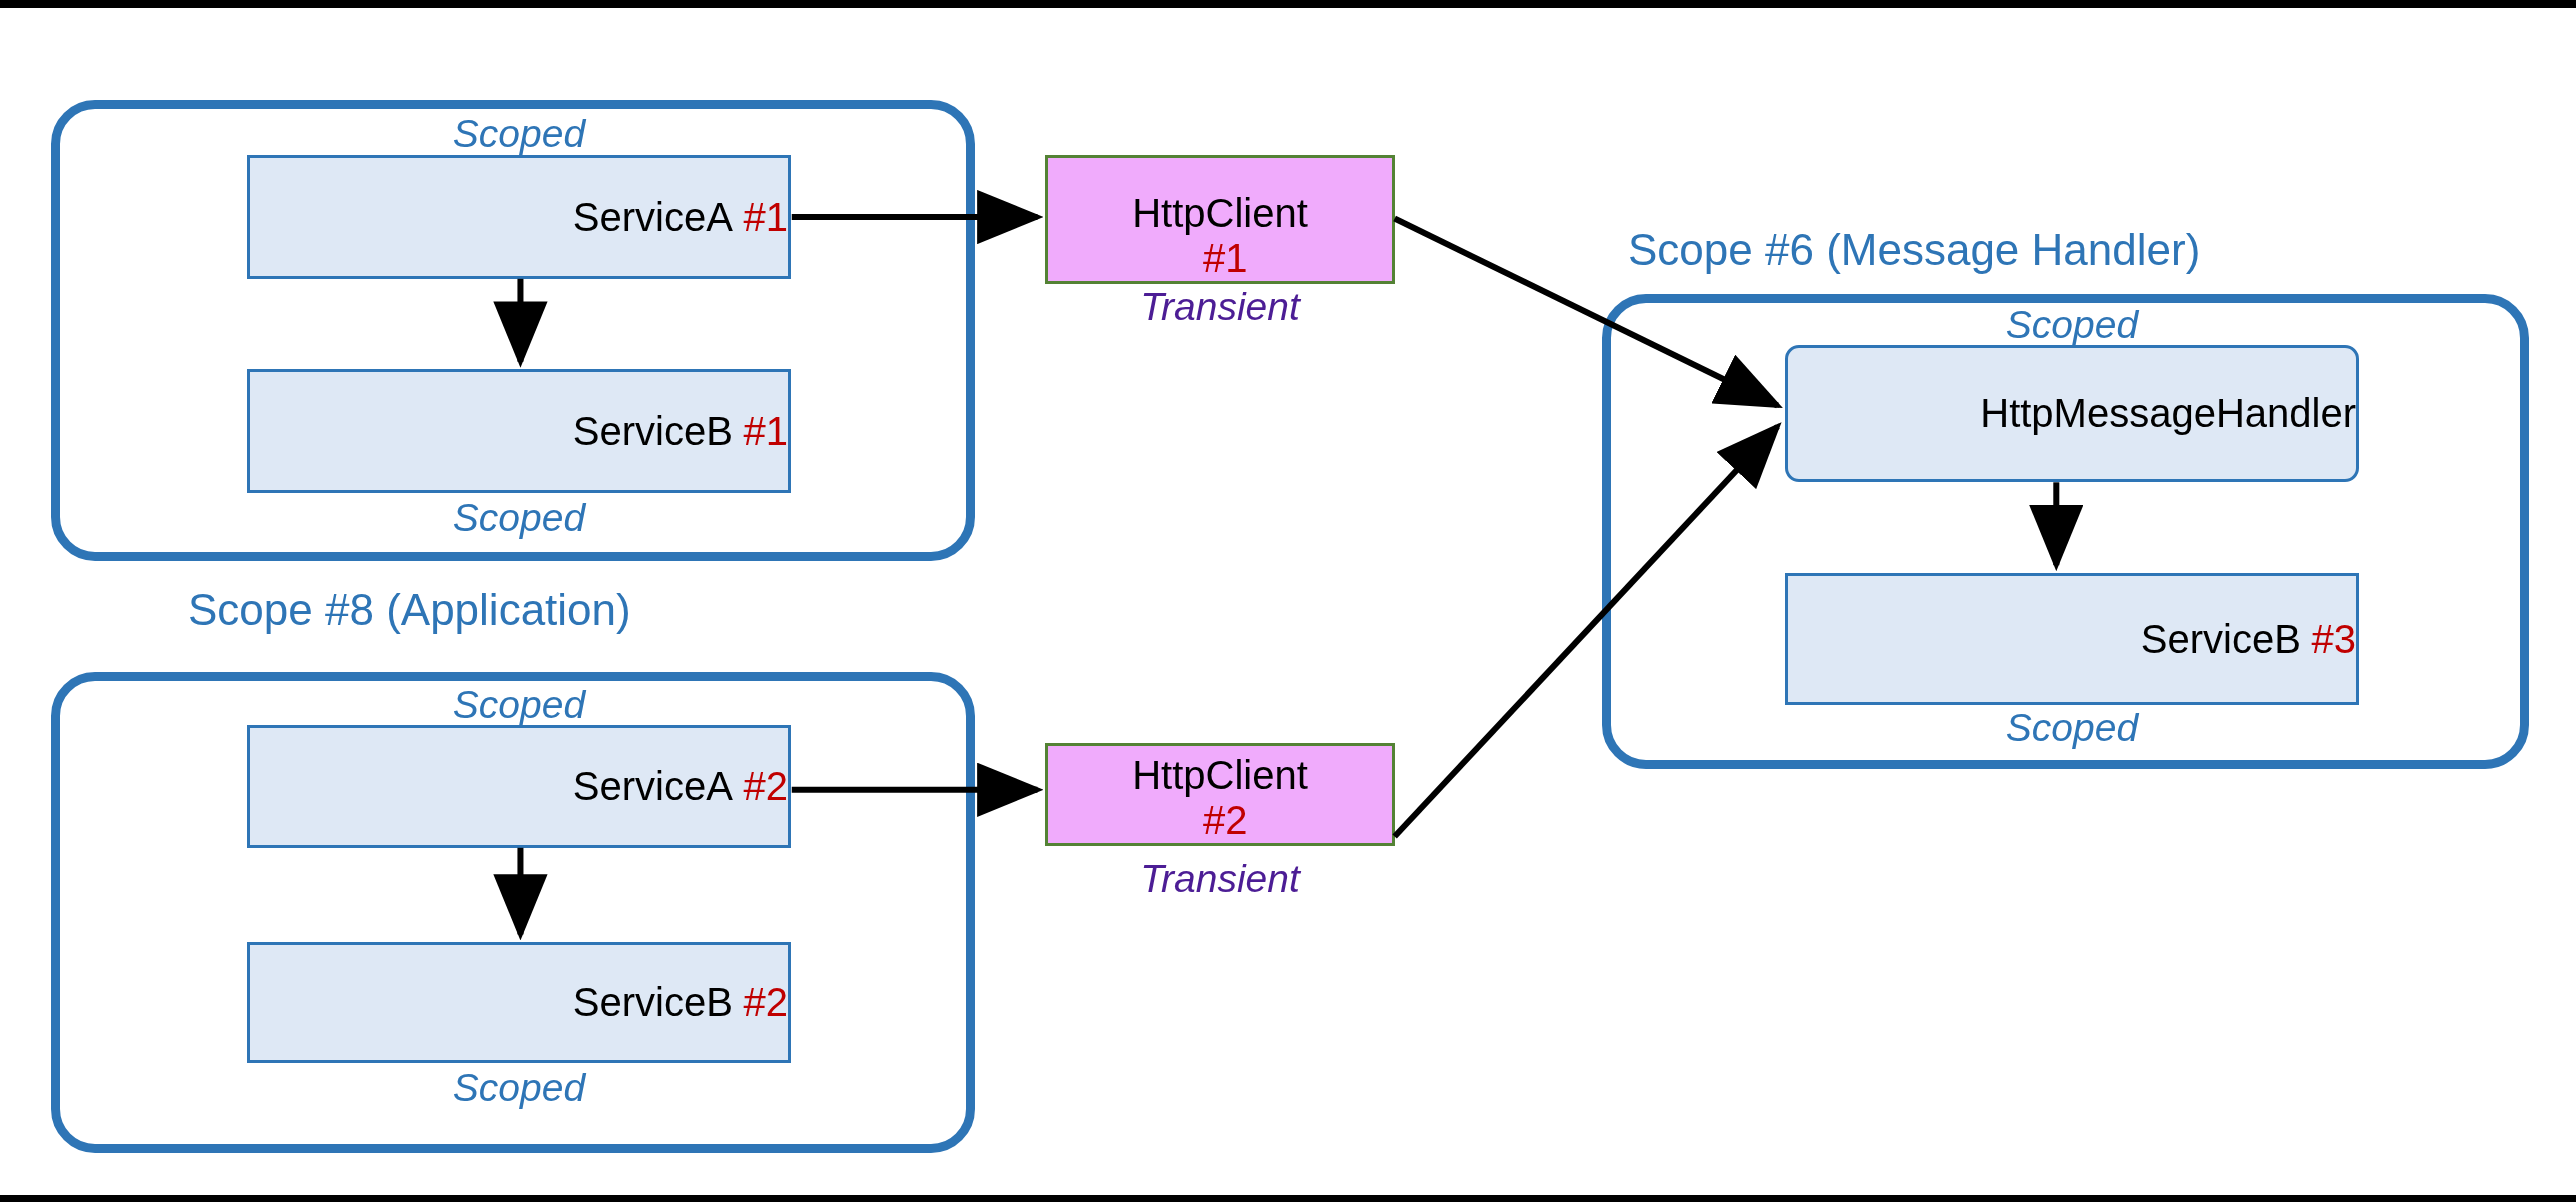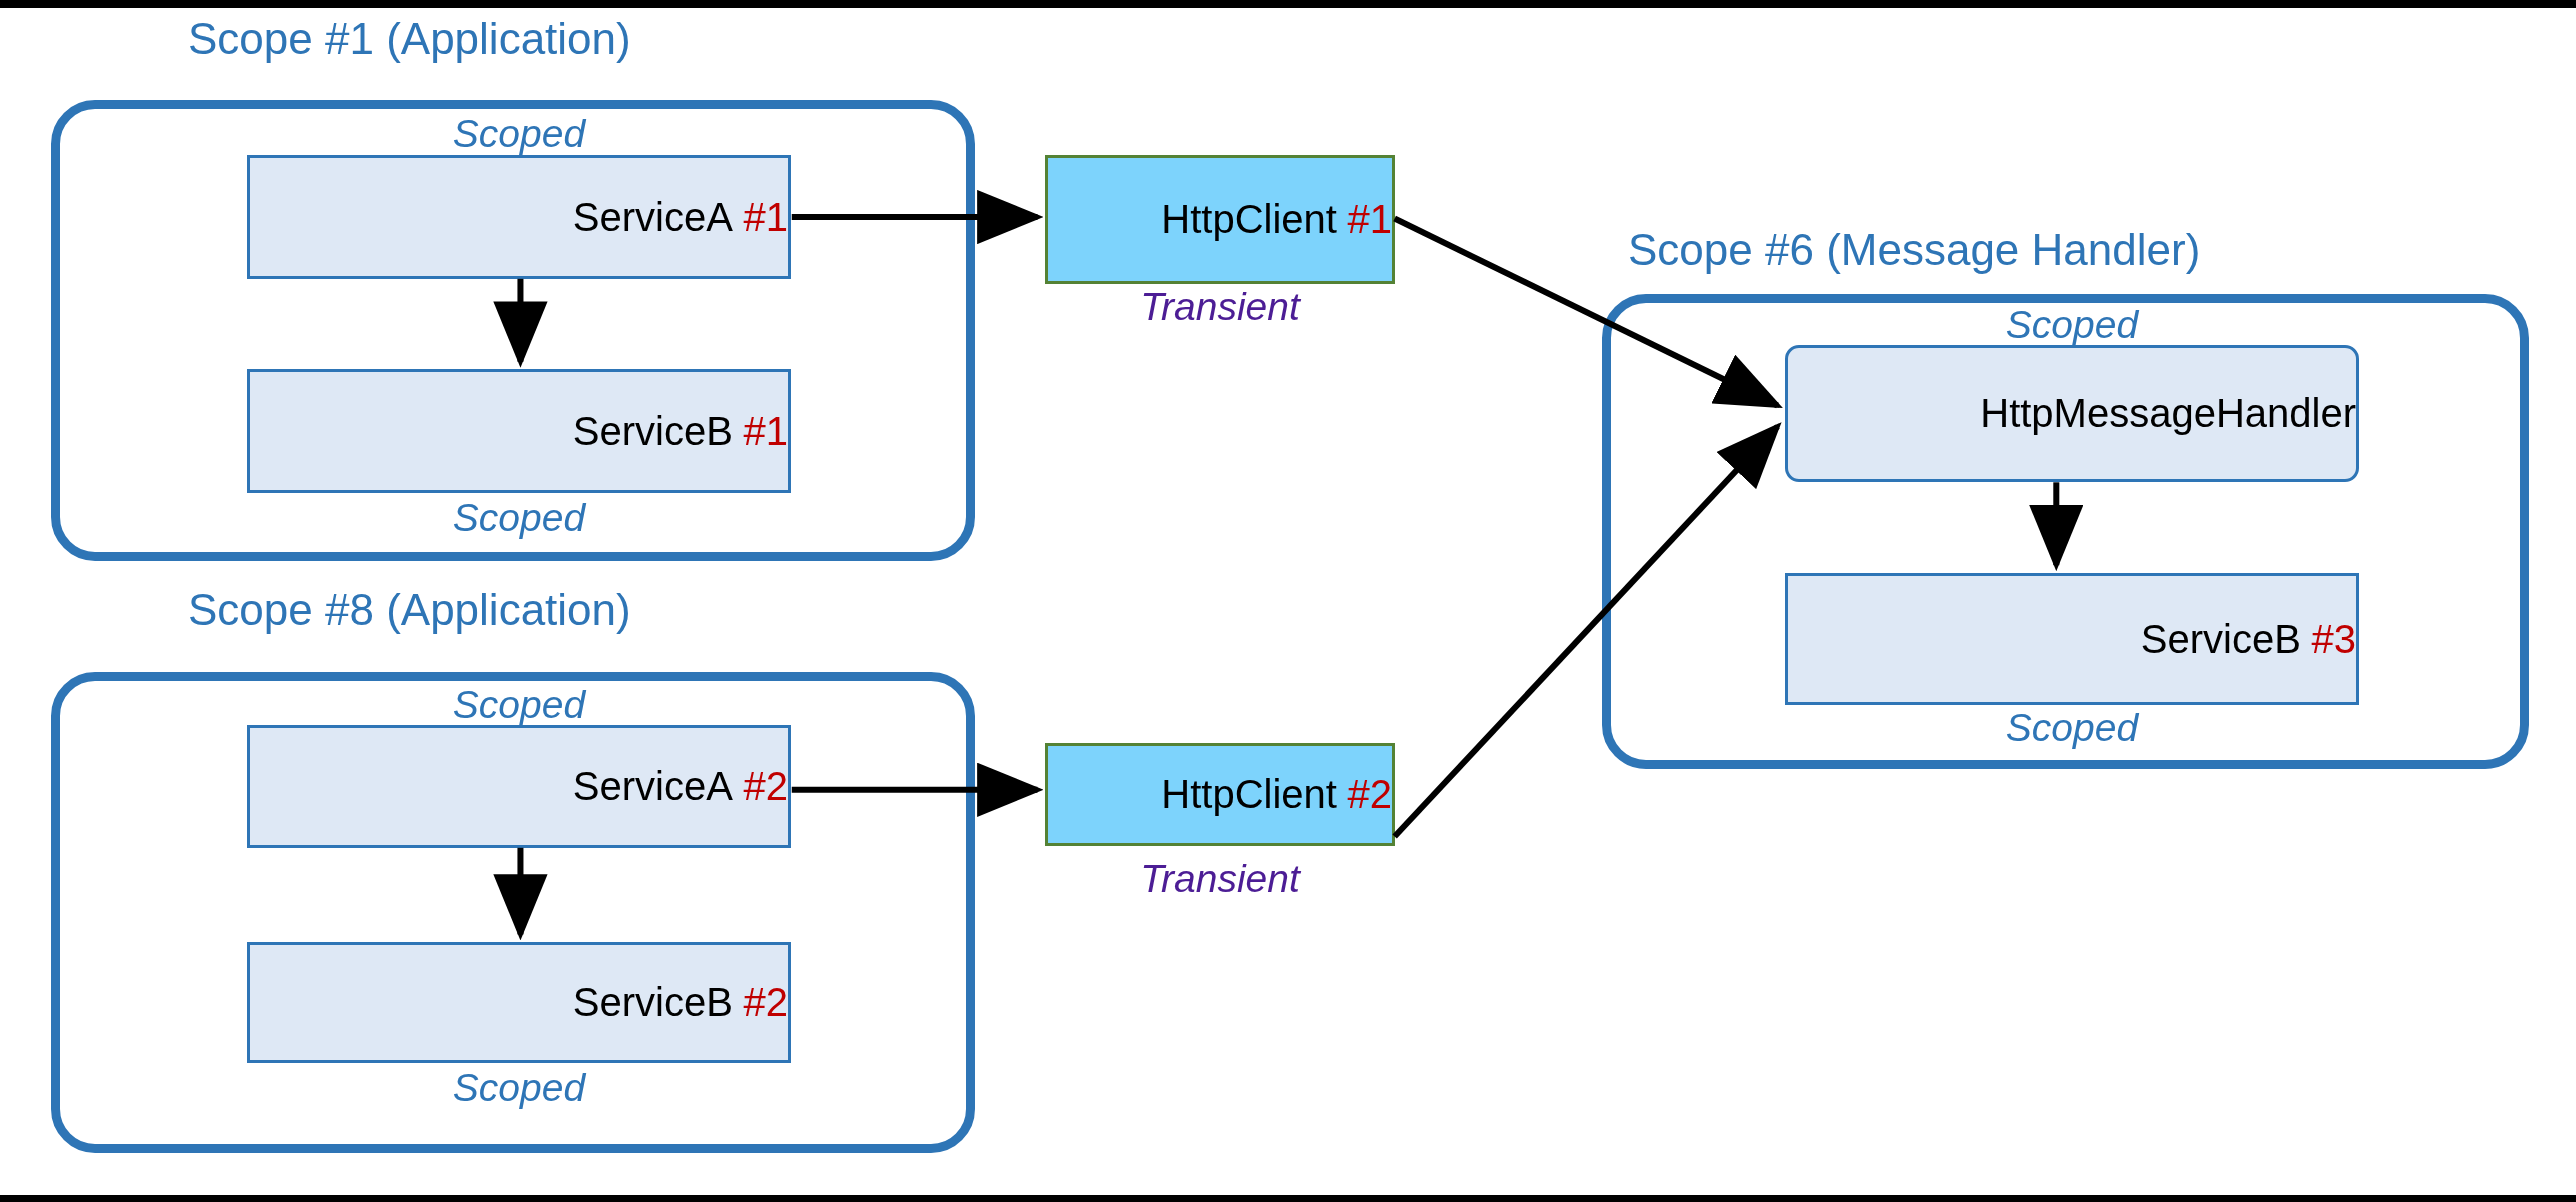--- a/index.html
+++ b/index.html
@@ -36,21 +36,21 @@
     box-sizing:border-box;
     display:flex;
     align-items:center;
     justify-content:flex-end;
     font-size:40px;
     color:#000000;
     white-space:nowrap;
     font-family:"Liberation Sans",sans-serif;
   }
   .node.blue{background:#DEE8F5;border:3px solid #2E75B6;}
-  .node.green{background:#7dd3fc;border:3.8px solid #548235;}
+  .node.green{background:#f0abfc;border:3.8px solid #548235;flex-direction:column;}
   .node .idx{color:#C00000;margin-left:10.6px;}
 
   
   .cap{
     position:absolute;
     font-style:italic;
     font-size:39px;
     line-height:34px;
     white-space:nowrap;
     text-align:center;
@@ -60,21 +60,20 @@
   .cap.transient{color:#4c1d95;}
 </style>
 </head>
 <body>
 
 <div id="stage">
 
   <div class="letterbox top"></div>
   <div class="letterbox bottom"></div>
 
-  <div class="scope-title" style="left:188px;top:16.6px;">Scope #1 (Application)</div>
   <div class="scope" style="left:51px;top:100px;width:924px;height:461px;"></div>
 
   <div class="cap scoped" style="left:247px;top:117px;width:544px;">Scoped</div>
   <div class="node blue" style="left:247px;top:155px;width:544px;height:124px;">
     <span>ServiceA</span>
     <span class="idx">#1</span>
   </div>
 
   <div class="node blue" style="left:247px;top:369px;width:544px;height:124px;">
     <span>ServiceB</span>

